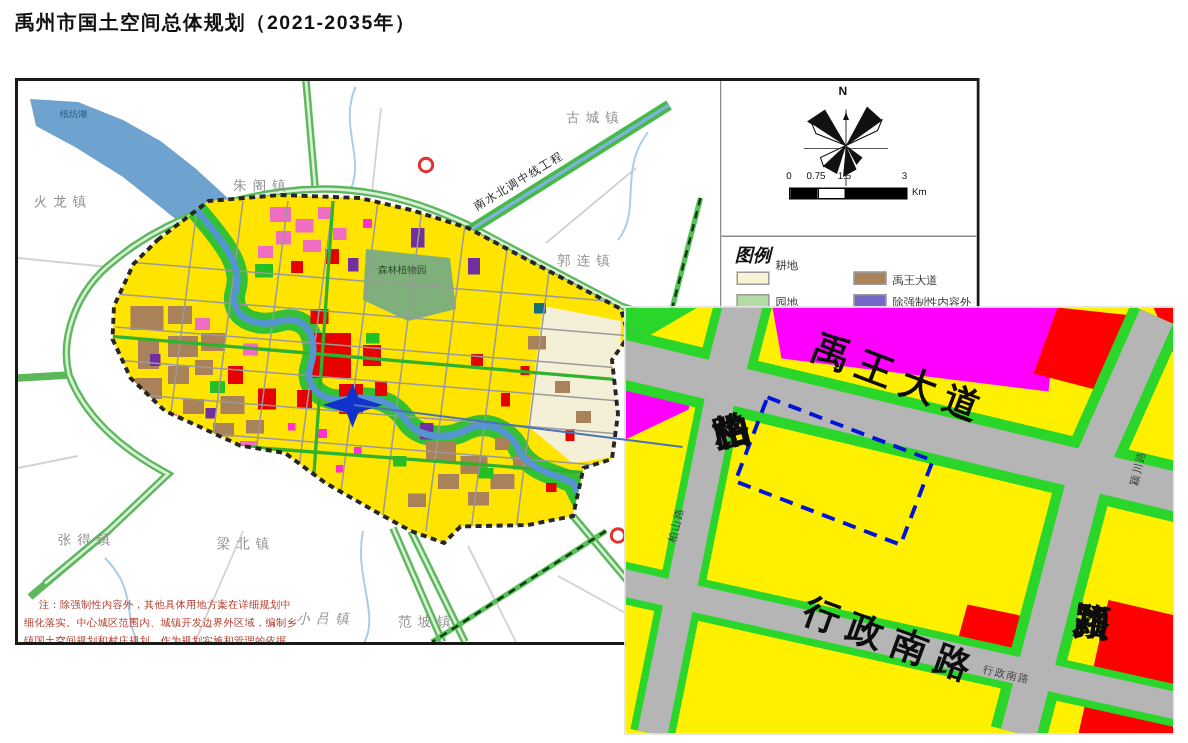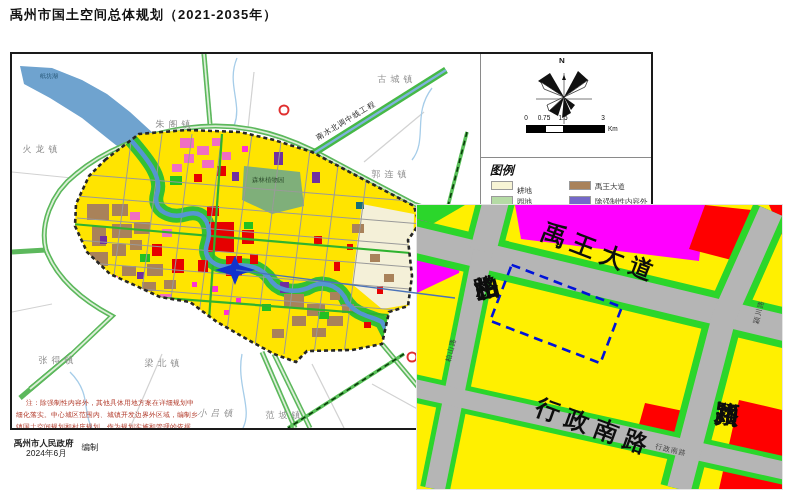--- a/index.html
+++ b/index.html
@@ -237,21 +237,21 @@
           <circle cx="272" cy="56" r="4.5" fill="#fff" stroke="#e03030" stroke-width="2"></circle>
           <circle cx="400" cy="303" r="4.5" fill="#fff" stroke="#e03030" stroke-width="2"></circle>
         </g>
 
         <path d="M223,202 L227,211 L243,216 L227,221 L223,231 L219,221 L203,216 L219,211 Z" fill="#1133CC"></path>
       </svg>
 
       
       <div class="town-label" style="left:163px;top:30px;margin-top:40px;">朱阁镇</div>
       <div class="town-label" style="left:385px;top:11px;margin-top:14px;">古城镇</div>
-      <div class="town-label" style="left:30px;top:81px;margin-top:14px;">火龙镇</div>
+      <div class="town-label" style="left:30px;top:81px;">火龙镇</div>
       <div class="town-label" style="left:379px;top:120px;">郭连镇</div>
       <div class="town-label" style="left:46px;top:306px;">张得镇</div>
       <div class="town-label" style="left:152px;top:309px;font-family:Liberation Serif, serif;">梁北镇</div>
       <div class="town-label" style="left:205px;top:359px;font-style:italic;">小吕镇</div>
       <div class="town-label" style="left:273px;top:361px;">范坡镇</div>
 
       <div class="tiny-label" style="left:28px;top:18px;font-size:6px;color:#20506e;">纸坊湖</div>
       <div class="tiny-label" style="left:300px;top:62px;font-size:7.5px;color:#222;letter-spacing:1px;transform:rotate(-31deg);">南水北调中线工程</div>
       <div class="tiny-label" style="left:240px;top:122px;font-size:6.5px;color:#2f4f2f;">森林植物园</div>
 
@@ -284,37 +284,30 @@
         <div class="seg1"></div>
           <div class="seg2"></div>
           <div class="seg3"></div>
       </div>
       <div class="abs" id="scale-unit">Km</div>
 
       <div class="sep" style="top:103px;"></div>
 
       <div class="abs" id="legend-title">图例</div>
       <div class="sw" style="left:10px;top:127px;background:#F7F4D5;"></div>
-      <div class="sw-label" style="left:36px;top:132px;">耕地</div>
+      <div class="sw-label" style="left:36px;top:118px;">耕地</div>
       <div class="sw" style="left:88px;top:127px;background:#A9825A;"></div>
       <div class="sw-label" style="left:114px;top:128px;">禹王大道</div>
       <div class="sw" style="left:10px;top:142px;background:#B5DBA5;"></div>
       <div class="sw-label" style="left:36px;top:143px;">园地</div>
       <div class="sw" style="left:88px;top:142px;background:#7468C8;"></div>
       <div class="sw-label" style="left:114px;top:143px;">除强制性内容外</div>
     </div>
   </div>
 
-  <div class="abs" id="credits">
-    <div id="credit-col">
-      <span style="font-weight:bold;">禹州市人民政府</span>
-      <span id="credit-date">2024年6月</span>
-    </div>
-    <span id="credit-role">编制</span>
-  </div>
 
   <div class="abs" id="inset">
     <svg width="365" height="284" viewBox="0 0 365 284">
       <rect x="0" y="0" width="365" height="284" fill="#FFF000"></rect>
 
       <polygon points="0,0 48,0 0,28" fill="#2BD62B"></polygon>
       <polygon points="0,14 50,28 42,68 0,88" fill="#FF00FF"></polygon>
 
       <polygon points="98,0 288,0 282,56 104,34" fill="#FF00FF"></polygon>
       <polygon points="288,0 344,6 326,58 272,44" fill="#FF0000"></polygon>

